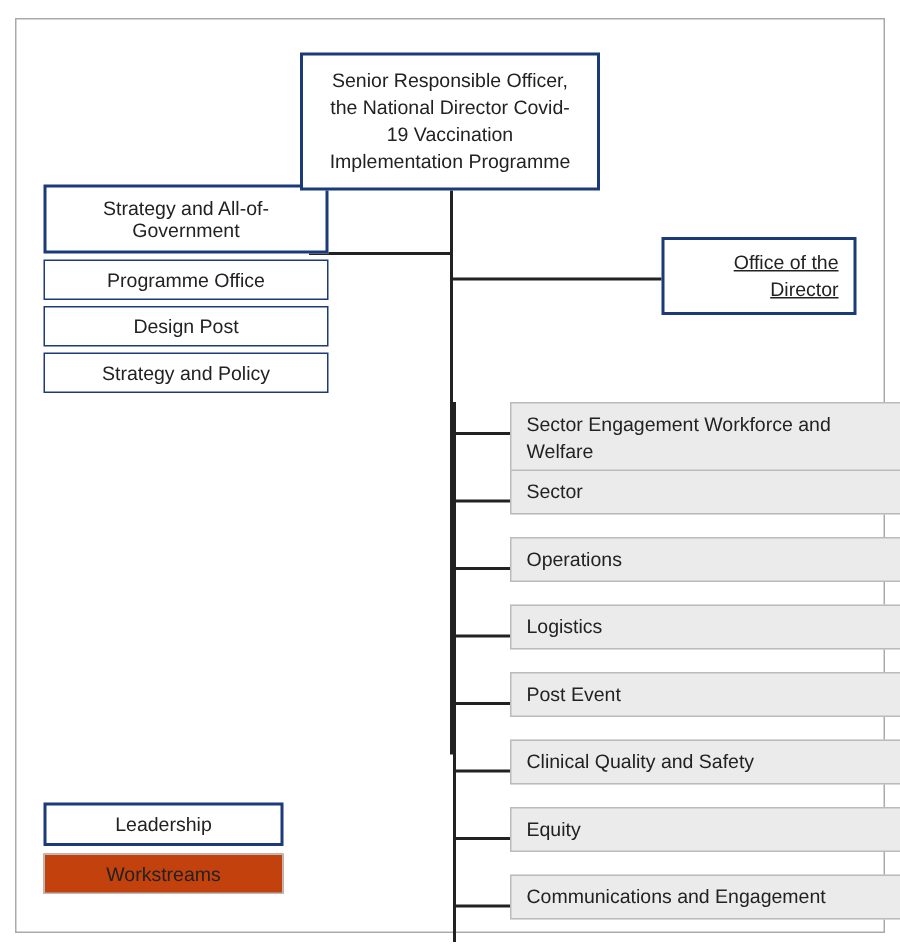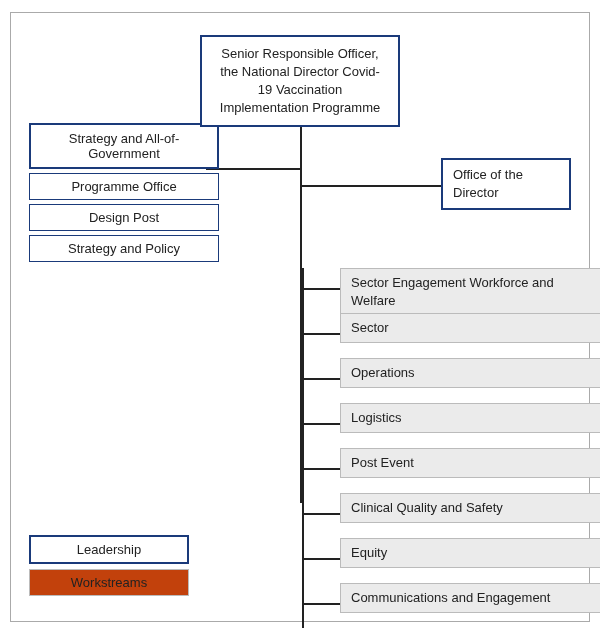--- a/index.html
+++ b/index.html
@@ -79,23 +79,24 @@
     }
 
     
     .right-office-box {
       position: absolute;
       right: 18px;
       top: 145px;
       width: 130px;
       border: 2px solid #1a3a7a;
       padding: 6px 10px;
-      text-align: left;
+      text-align: right;
       background: #fff;
       line-height: 1.4;
+      text-decoration: underline;
     }
     
     .h-line-right-office {
       position: absolute;
       top: 172px;
       left: 291px;
       width: 151px;
       height: 2px;
       background: #222;
     }

